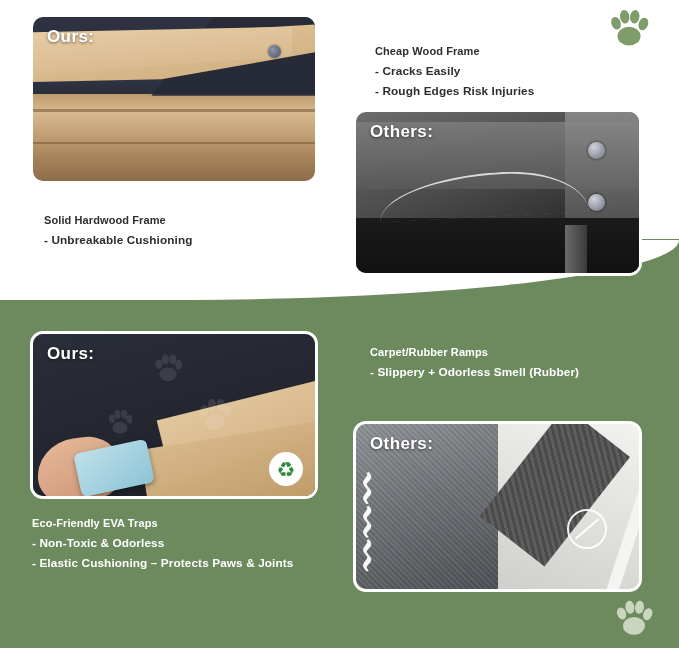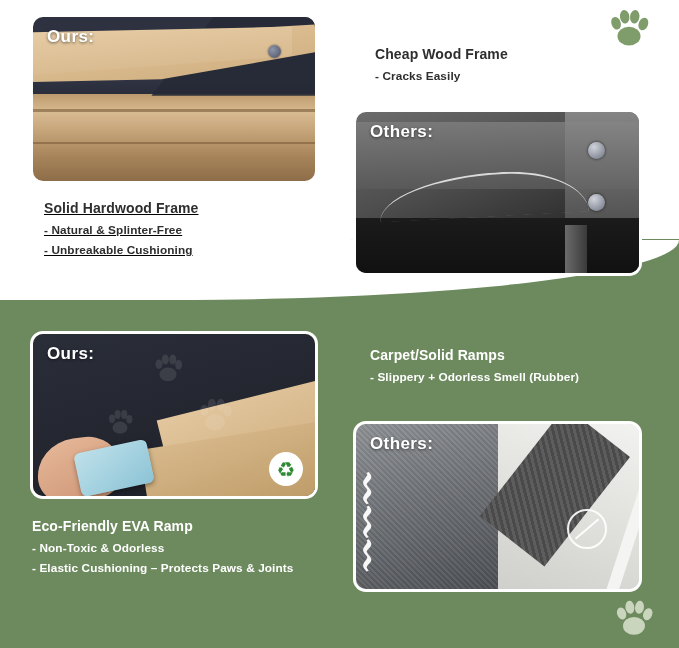--- a/index.html
+++ b/index.html
@@ -285,34 +285,34 @@
     background: rgba(255,255,255,.95);
     transform: rotate(-40deg);
   }
 
   
   .bullets {
     position: absolute;
     line-height: 1.72;
   }
   .bullets .ttl {
-    font-size: 14px;
+    font-size: 11px;
     font-weight: bold;
     letter-spacing: .1px;
   }
   .bullets .li {
     font-size: 11.8px;
     font-weight: bold;
     letter-spacing: .1px;
   }
   .dark-text .ttl, .dark-text .li { color: #2e2e2e; }
   .light-text .ttl, .light-text .li { color: #ffffff; }
 
   #txt-cheap-wood { left: 375px; top: 42px; }
-  #txt-solid-hardwood { left: 44px; top: 196px; text-decoration: underline; }
+  #txt-solid-hardwood { left: 44px; top: 211px; }
   #txt-carpet-rubber { left: 370px; top: 343px; }
   #txt-eva { left: 32px; top: 514px; }
 </style>
 </head>
 <body>
 
 <div id="infographic">
 
   <div class="white-top"></div>
   <div class="green-band"></div>
@@ -398,32 +398,32 @@
     <div class="smell-icon">〰〰〰</div>
     <div class="no-badge">
         <div class="slash"></div>
       </div>
     <div class="label">Others:</div>
   </div>
 
   <div class="bullets dark-text" id="txt-cheap-wood">
     <div class="ttl">Cheap Wood Frame</div>
     <div class="li">- Cracks Easily</div>
+    <div class="li">- Rough Edges Risk Injuries</div>
   </div>
 
   <div class="bullets dark-text" id="txt-solid-hardwood">
     <div class="ttl">Solid Hardwood Frame</div>
-    <div class="li">- Natural &amp; Splinter-Free</div>
     <div class="li">- Unbreakable Cushioning</div>
   </div>
 
   <div class="bullets light-text" id="txt-carpet-rubber">
-    <div class="ttl">Carpet/Solid Ramps</div>
+    <div class="ttl">Carpet/Rubber Ramps</div>
     <div class="li">- Slippery + Odorless Smell (Rubber)</div>
   </div>
 
   <div class="bullets light-text" id="txt-eva">
-    <div class="ttl">Eco-Friendly EVA Ramp</div>
+    <div class="ttl">Eco-Friendly EVA Traps</div>
     <div class="li">- Non-Toxic &amp; Odorless</div>
     <div class="li">- Elastic Cushioning – Protects Paws &amp; Joints</div>
   </div>
 
 </div>
 
 </body></html>

